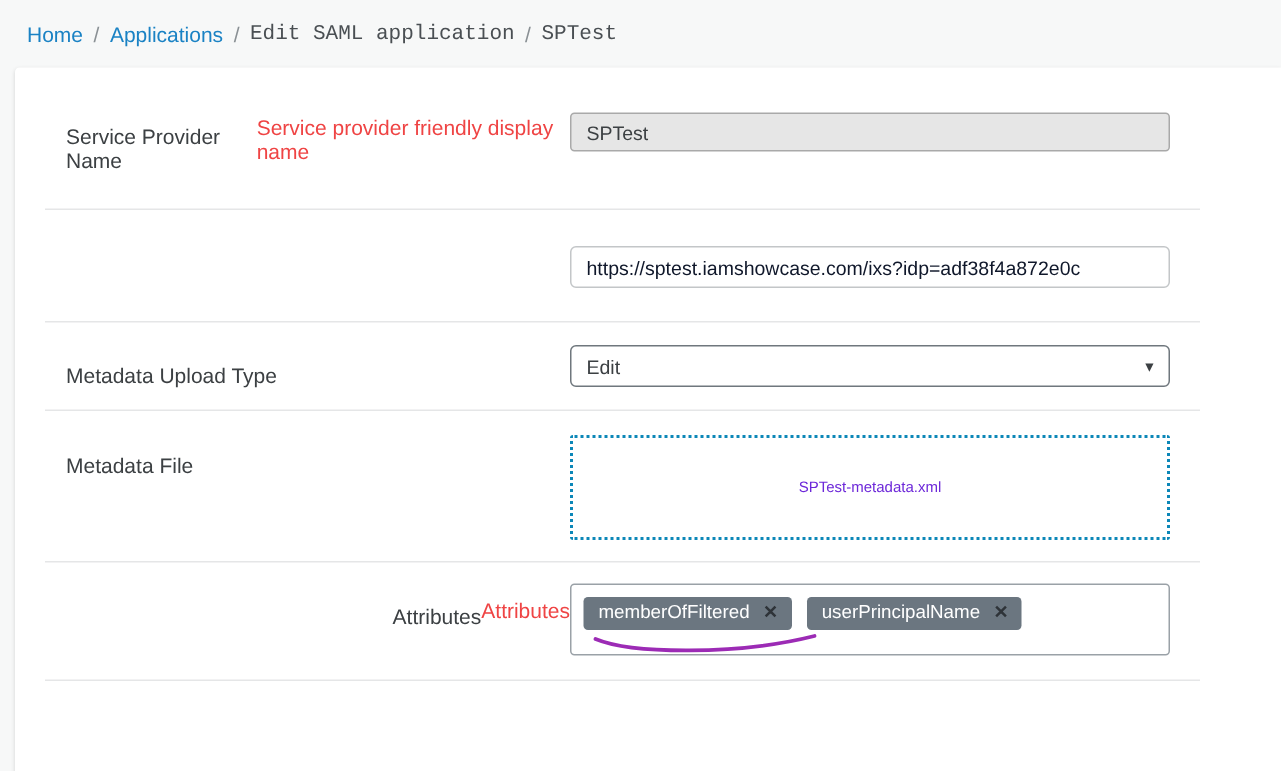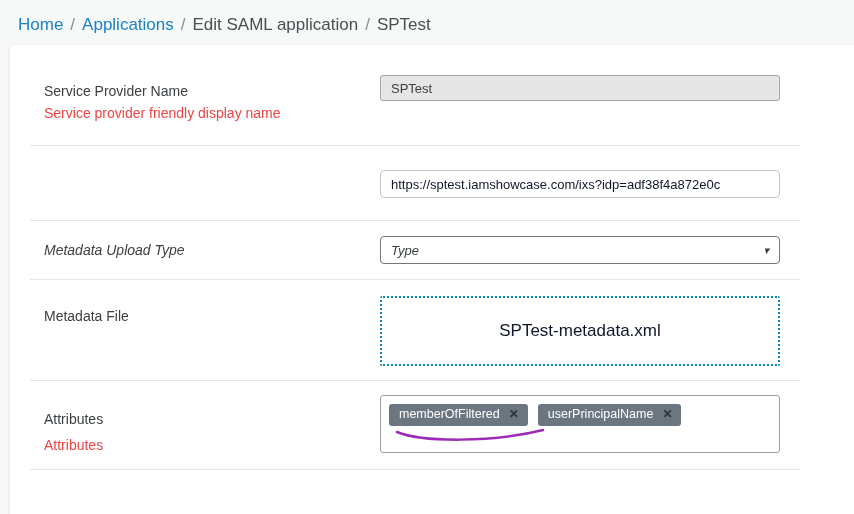--- a/index.html
+++ b/index.html
@@ -7,27 +7,27 @@
   body {
     font-family: "Liberation Sans", sans-serif;
     background:#f7f8f8;
     color:#3f4346;
     position:relative;
   }
 
   
   .breadcrumb {
     padding:15px 0 12px 18px;
-    font-size:17px;
+    font-size:14px;
     display:flex;
     align-items:center;
     white-space:nowrap;
   }
   .crumb-link { color:#1a82c4; cursor:pointer; text-decoration:none; }
-  .crumb-current { color:#4a4f53; }
+  .crumb-current { color:#4a4f53;font-family:Liberation Mono, monospace; }
   .crumb-sep { color:#8a9094; margin:0 7px; }
 
   
   .card {
     position:absolute;
     left:10px; top:45px;
     width:844px; height:600px;
     background:#ffffff;
     border-radius:3px 0 0 0;
     box-shadow:0 1px 3px rgba(0,0,0,0.15);
@@ -35,21 +35,21 @@
 
   .form-row {
     display:flex;
     margin:0 54px 0 20px;
     border-bottom:1px solid #e5e6e7;
   }
   .label-col {
     width:350px;
     padding-left:14px;
     display:flex;
-    flex-direction:column;
+    flex-direction:row;
   }
   .control-col { flex:1; position:relative; }
 
   .field-label { font-size:14px; color:#3c4043; }
   .field-help  { font-size:14px; color:#ef4444; }
 
   
   .row-spn { padding:26px 0 24px; }
   .row-spn .field-label { margin-top:12px; }
   .row-spn .field-help  { margin-top:6px; }
@@ -78,21 +78,21 @@
     font-family:"Liberation Sans", sans-serif;
     font-size:13px; color:#0f172a;
     padding:0 10px;
     outline:none;
     white-space:nowrap;
     overflow:hidden;
     text-overflow:clip;
   }
 
   
-  .row-type { padding:15px 0 15px; align-items:center;font-style:italic; }
+  .row-type { padding:15px 0 15px; align-items:flex-end; }
   .row-type .field-label { margin-top:0; }
   .select-box {
     width:400px; height:28px;
     background:#ffffff;
     border:1px solid #6f777d;
     border-radius:4px;
     display:flex;
     align-items:center;
     font-size:13px; color:#3c4043;
     padding:0 10px;
@@ -109,32 +109,32 @@
   .row-file .label-col { justify-content:space-between; }
   .row-file .field-label { margin-top:12px; }
   .dropzone {
     width:400px; height:70px;
     border:2px dotted #0c87b8;
     border-radius:2px;
     background:#ffffff;
     display:flex;
     align-items:center;
     justify-content:center;
-    font-size:17px; color:#0f172a;
+    font-size:10px; color:#6d28d9;
     cursor:pointer;
   }
   .row-file .field-help { margin-top:12px; }
 
   
   .row-attr { padding:14px 0 16px; }
   .row-attr .label-col { justify-content:flex-end; }
   .row-attr .field-label { margin-top:14px; }
   .row-attr .field-help { margin-top:10px; }
   .chips-box {
-    width:400px; height:58px;
+    width:400px; height:48px;
     border:1px solid #9aa1a7;
     border-radius:3px;
     background:#ffffff;
     padding:8px;
     display:flex;
     align-items:flex-start;
     gap:10px;
     position:relative;
   }
   .chip {
@@ -192,21 +192,21 @@
       <input class="input-white" type="text" value="https://sptest.iamshowcase.com/ixs?idp=adf38f4a872e0c" style="">
     </div>
   </div>
 
   <div class="form-row row-type">
     <div class="label-col">
       <div class="field-label">Metadata Upload Type</div>
     </div>
     <div class="control-col">
       <div class="select-box">
-        <span>Type</span>
+        <span>Edit</span>
         <span class="select-caret">▾</span>
       </div>
     </div>
   </div>
 
   <div class="form-row row-file">
     <div class="label-col">
       <div class="field-label">Metadata File</div>
     </div>
     <div class="control-col">

